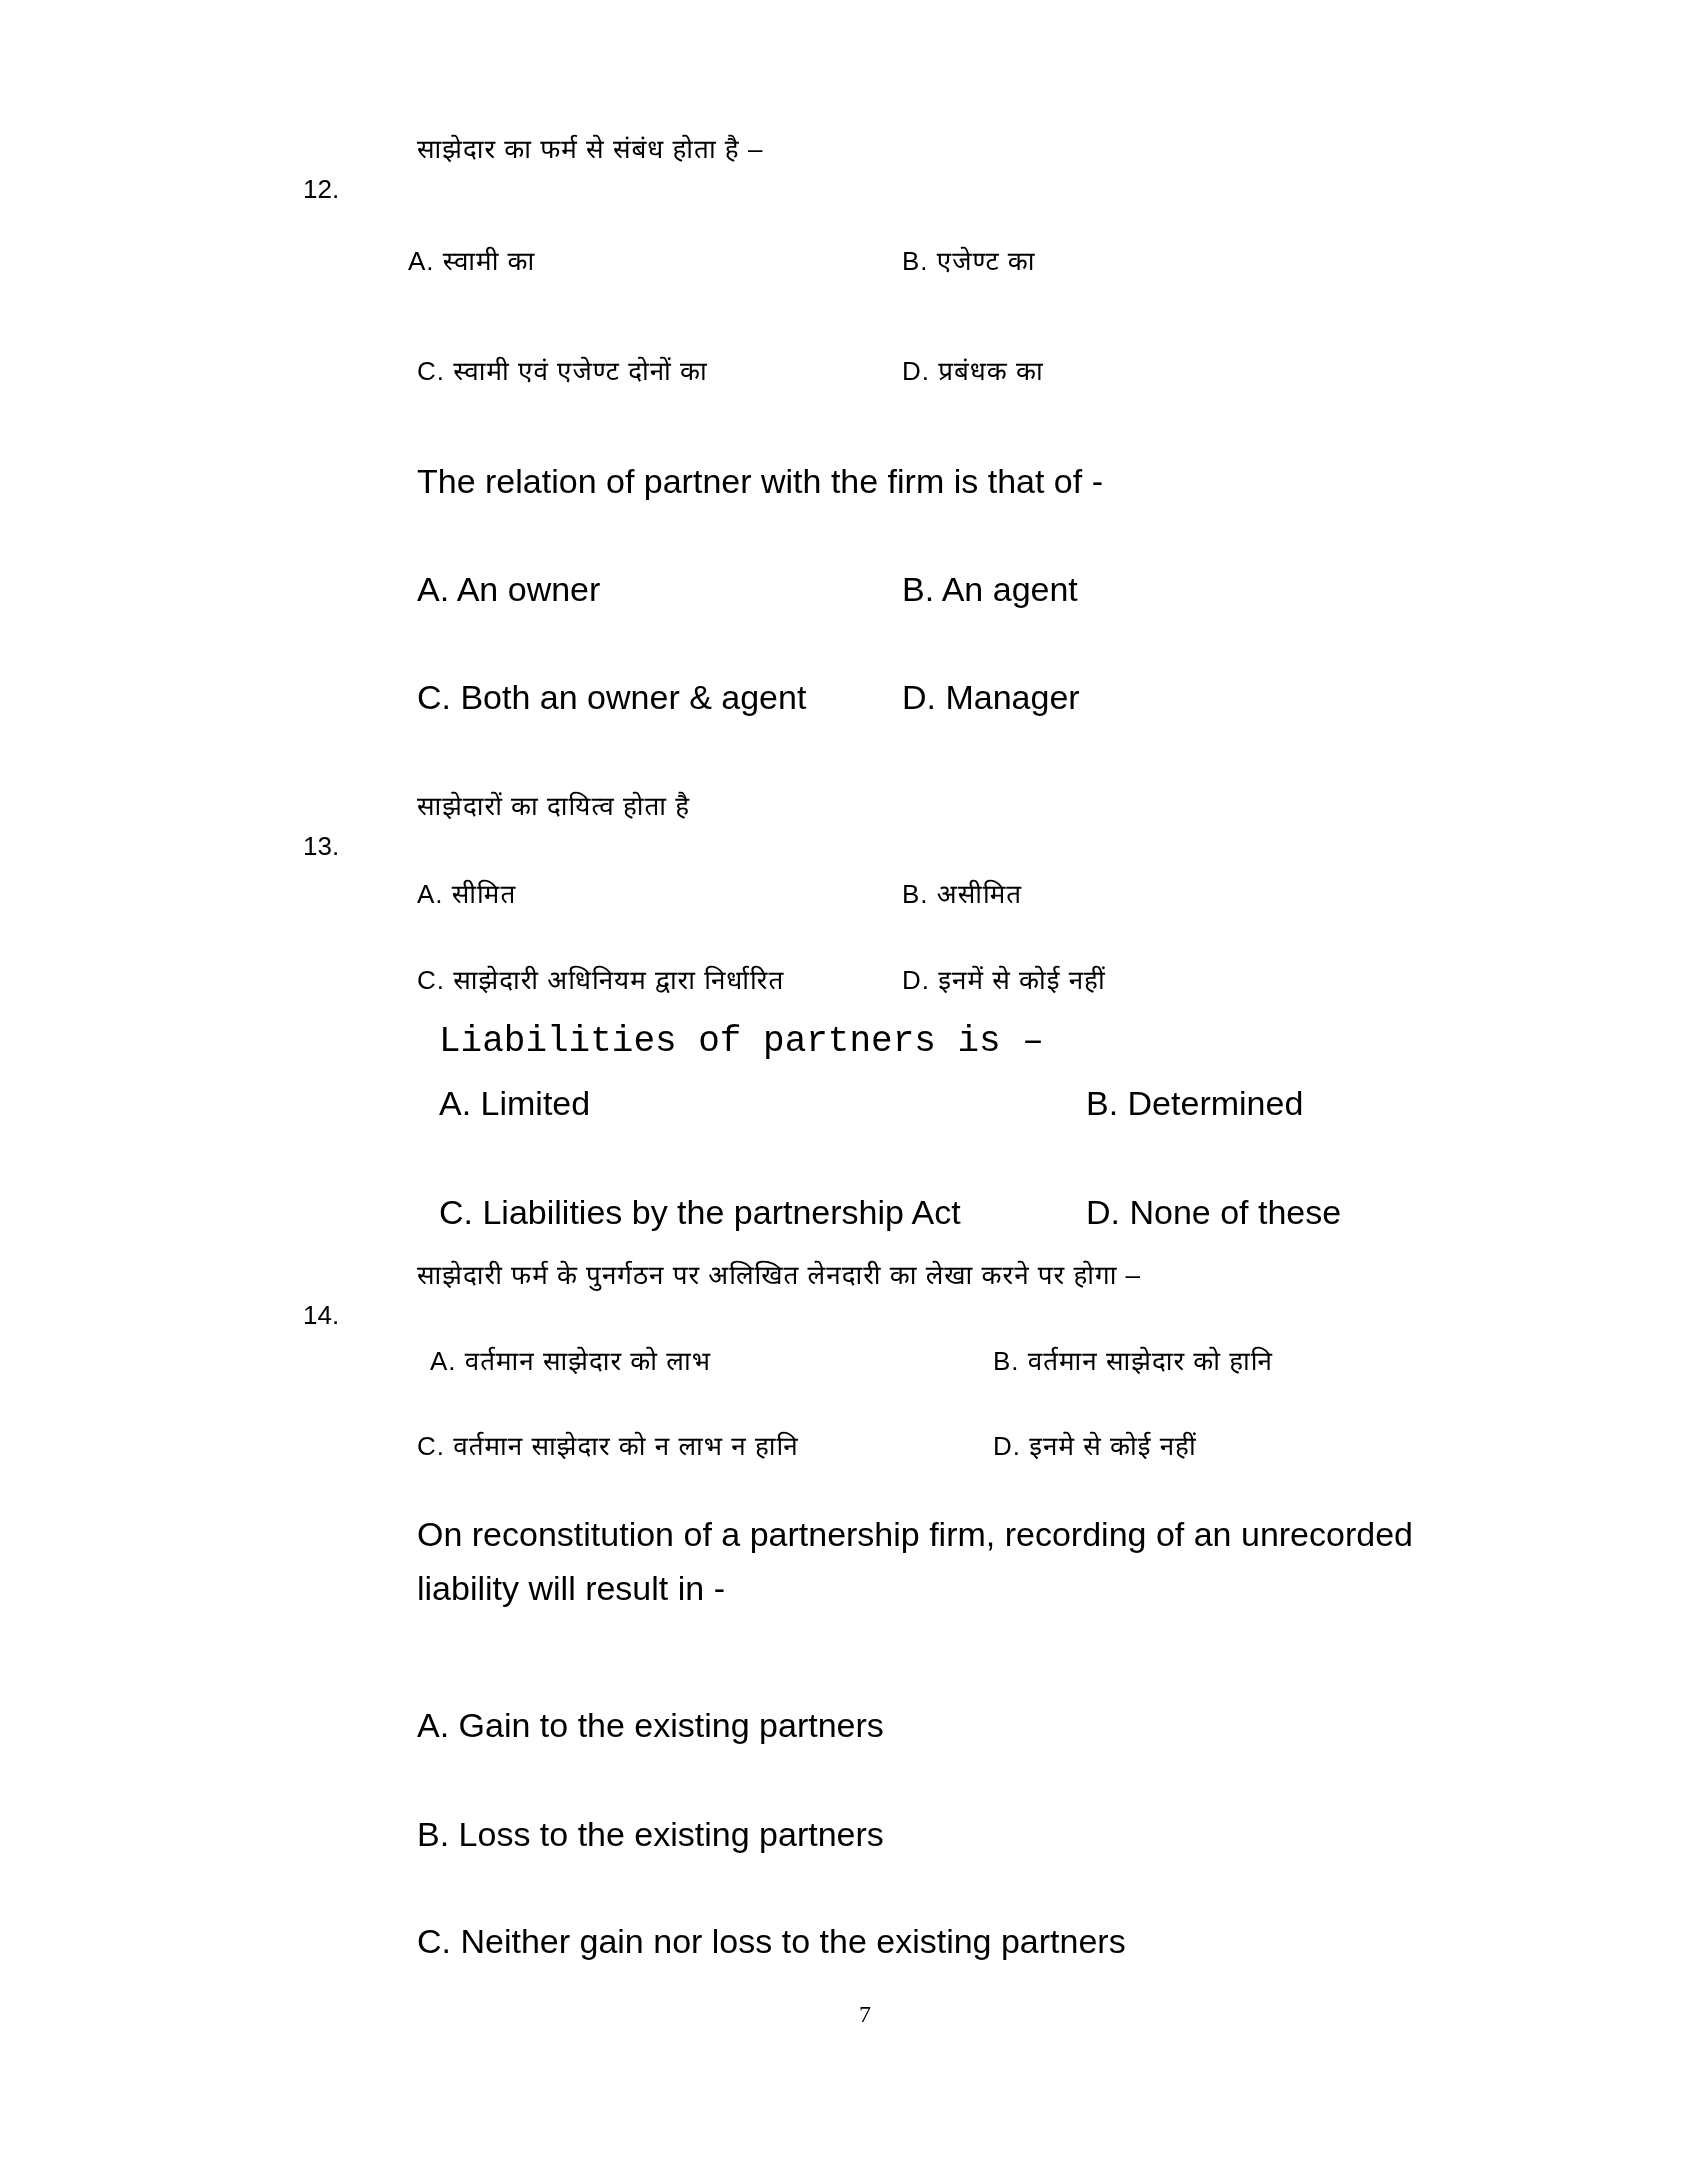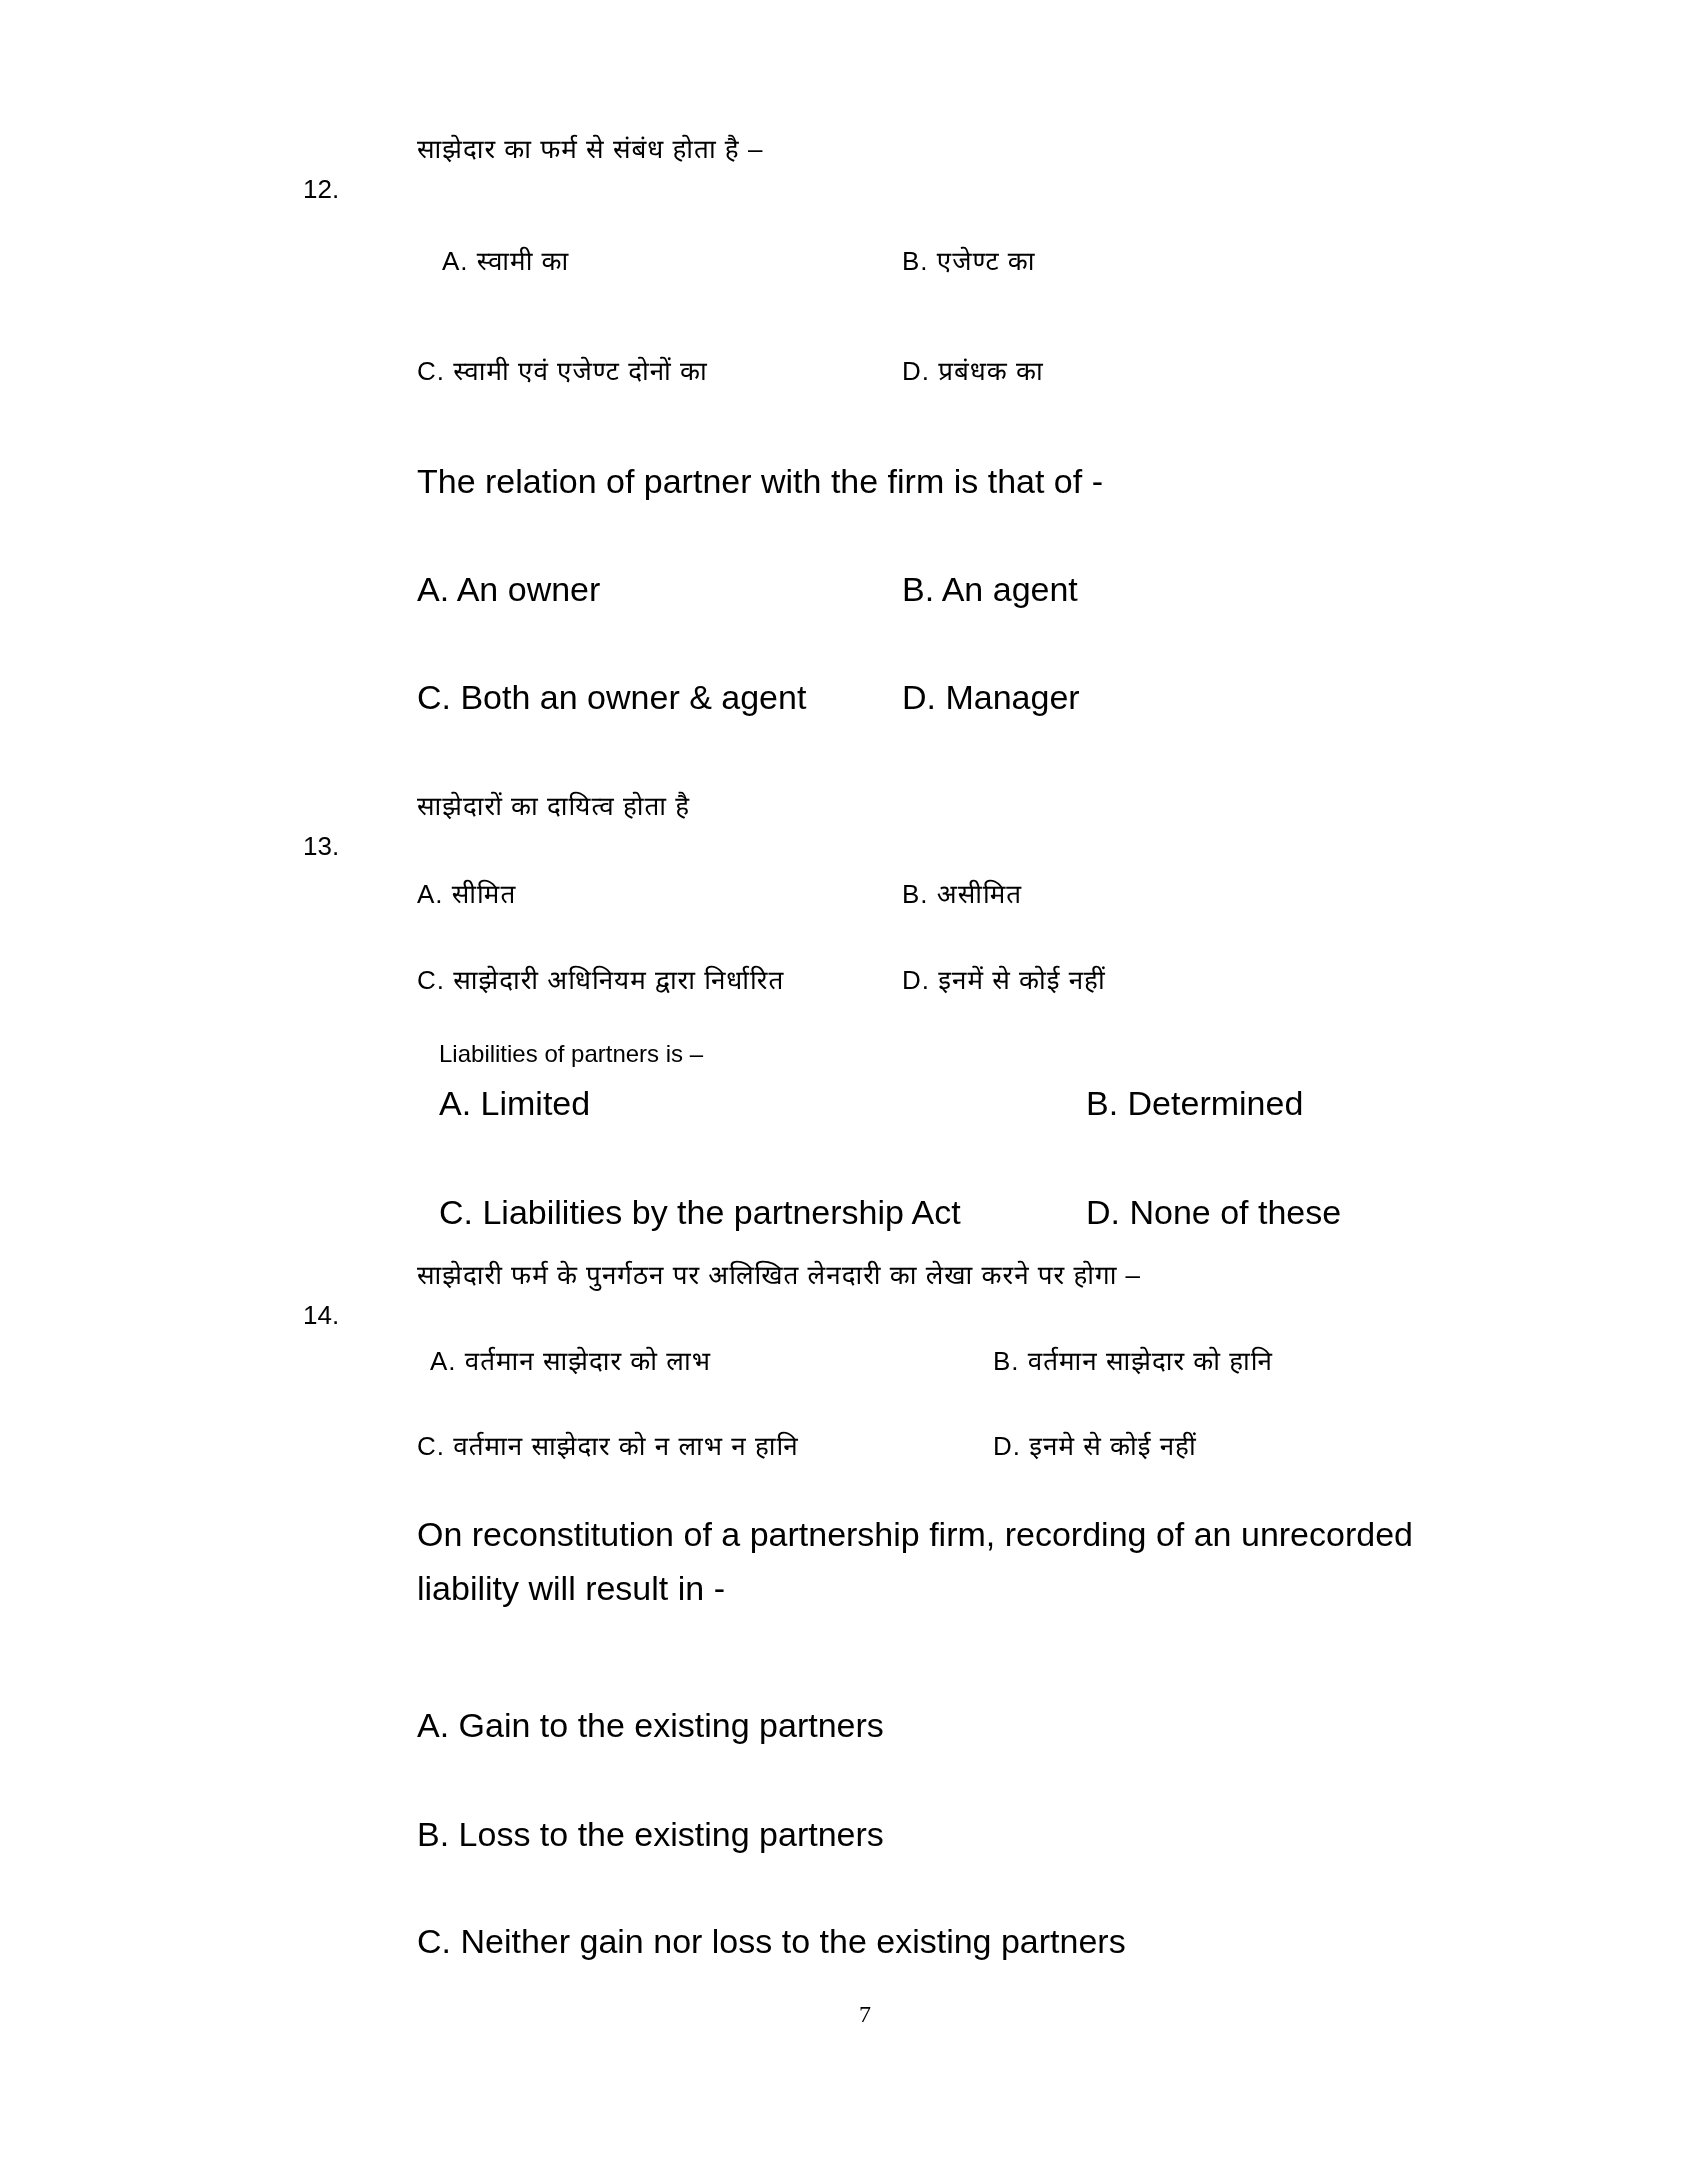--- a/index.html
+++ b/index.html
@@ -1,30 +1,30 @@
 <!DOCTYPE html>
 <html><head>
 <meta charset="utf-8">
 <style>
   html, body { margin:0; padding:0; background:#ffffff; }
   body { width:1683px; height:2178px; position:relative; overflow:hidden; color:#000; font-family:"Liberation Sans", sans-serif; }
   .t { position:absolute; white-space:nowrap; line-height:1; transform:translateY(-50%); }
   .num { font-size:26px;margin-top:40px; }
   .hi { font-size:26px; letter-spacing:1px; }
   .en { font-size:34px; }
-  .serif { font-family:Liberation Sans, sans-serif; font-size:24px;margin-top:12px; }
+  .serif { font-family:Liberation Mono, monospace; font-size:36px; }
   .pg { font-size:24px; font-family:"Liberation Serif", serif; }
 </style>
 </head>
 <body>
 
 <div>
   <span class="t num" style="left:303px;top:149px">12.</span>
   <span class="t hi" style="left:417px;top:149px">साझेदार का फर्म से संबंध होता है –</span>
-  <span class="t hi" style="left:442px;top:261px">A. स्वामी का</span>
+  <span class="t hi" style="left:408px;top:261px">A. स्वामी का</span>
   <span class="t hi" style="left:902px;top:261px">B. एजेण्ट का</span>
   <span class="t hi" style="left:417px;top:371px">C. स्वामी एवं एजेण्ट दोनों का</span>
   <span class="t hi" style="left:902px;top:371px">D. प्रबंधक का</span>
   <span class="t en" style="left:417px;top:481px">The relation of partner with the firm is that of -</span>
   <span class="t en" style="left:417px;top:589px">A. An owner</span>
   <span class="t en" style="left:902px;top:589px">B. An agent</span>
   <span class="t en" style="left:417px;top:697px">C. Both an owner &amp; agent</span>
   <span class="t en" style="left:902px;top:697px">D. Manager</span>
 </div>
 

